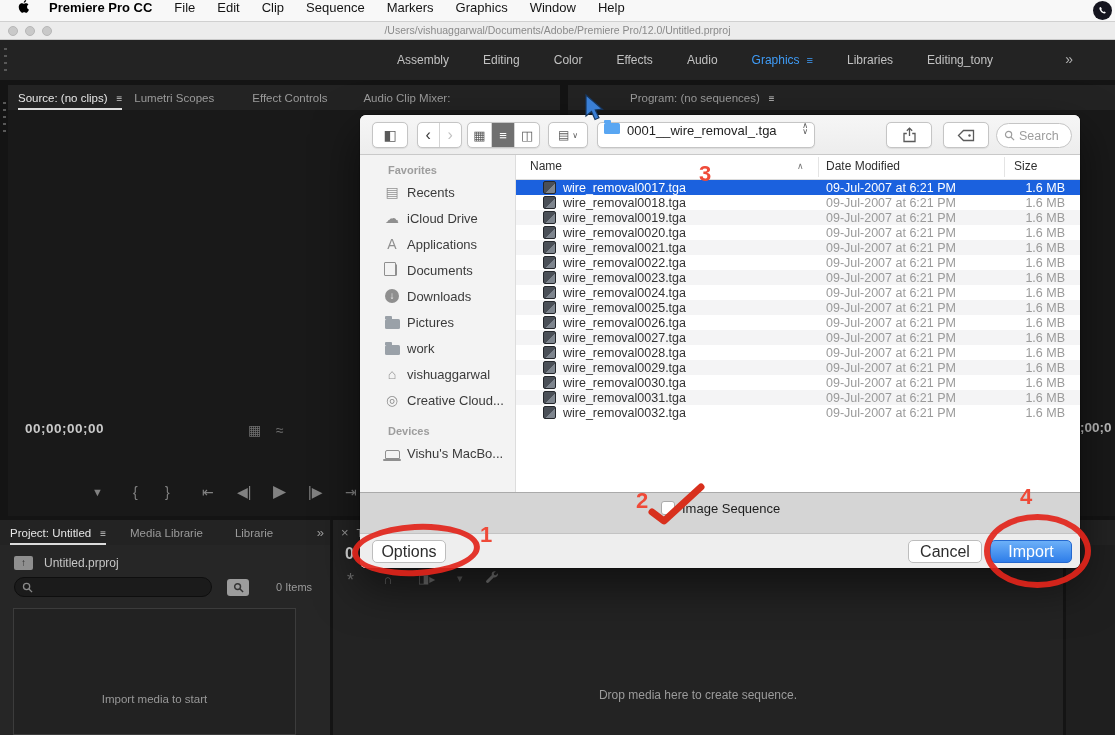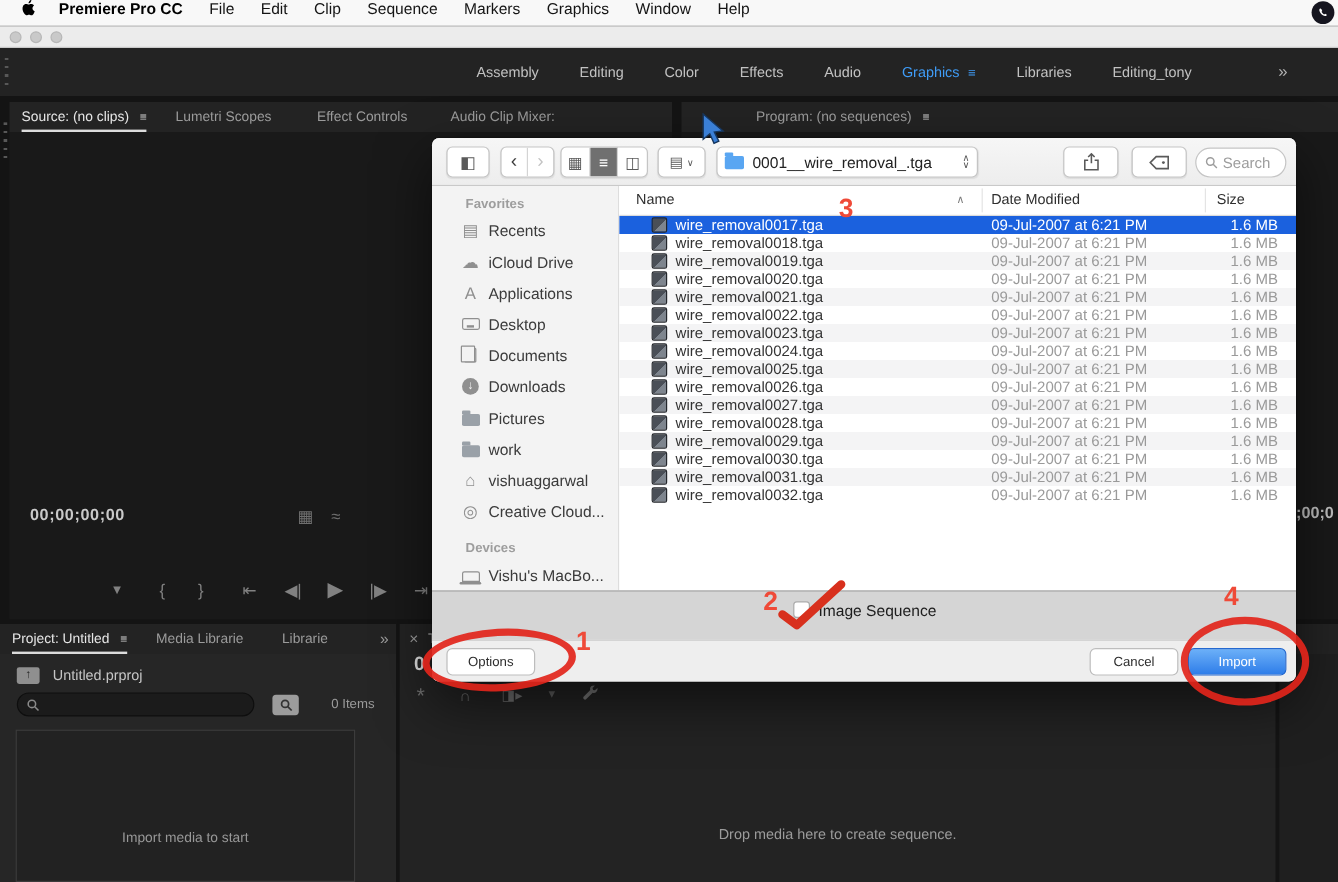--- a/index.html
+++ b/index.html
@@ -49,21 +49,21 @@
 #drop-text{position:absolute;left:333px;top:688px;width:730px;text-align:center;font-size:12px;color:#9b9b9b}
 #audio-body{position:absolute;left:1066px;top:545px;width:49px;height:190px;background:#1f1f1f}
 
 #dialog{position:absolute;left:360px;top:115px;width:720px;height:453px;border-radius:6px;background:#ececec;box-shadow:0 18px 45px rgba(0,0,0,.55),0 0 0 1px rgba(0,0,0,.18);z-index:10}
 #dlg-toolbar{position:absolute;left:0;top:0;width:720px;height:40px;background:linear-gradient(#f6f6f6,#ededed);border-bottom:1px solid #c9c9c9;border-radius:6px 6px 0 0}
 .tb-btn{position:absolute;top:7px;height:26px;background:#fff;border:1px solid #c5c5c5;border-radius:5px;display:flex;align-items:center;justify-content:center;color:#5a5a5a;box-shadow:0 .5px 1px rgba(0,0,0,.08)}
 .seg{position:absolute;top:7px;height:26px;background:#fff;border:1px solid #c5c5c5;border-radius:5px;display:flex;overflow:hidden;box-shadow:0 .5px 1px rgba(0,0,0,.08)}
 .seg .cell{width:24px;display:flex;align-items:center;justify-content:center;color:#5a5a5a;border-right:1px solid #d4d4d4;font-size:13px}
 .seg .cell:last-child{border-right:none}
 .seg .cell.on{background:#707070;color:#fff}
-#dd-folder{position:absolute;left:237px;top:7px;width:218px;height:26px;background:#fff;border:1px solid #c5c5c5;border-radius:5px;display:flex;align-items:center;padding:0 6px;box-shadow:0 .5px 1px rgba(0,0,0,.08)}
+#dd-folder{position:absolute;left:237px;top:7px;width:218px;height:26px;background:#fff;border:1px solid #c5c5c5;border-radius:5px;display:flex;align-items:flex-start;padding:0 6px;box-shadow:0 .5px 1px rgba(0,0,0,.08)}
 #dd-folder .lbl{font-size:13px;color:#222;margin-left:7px;flex:1;white-space:nowrap;overflow:hidden}
 .stepper{display:flex;flex-direction:column;align-items:center;line-height:6px;font-size:8px;color:#555}
 #dlg-search{position:absolute;left:636px;top:8px;width:76px;height:25px;background:#fff;border:1px solid #c5c5c5;border-radius:13px;display:flex;align-items:center;padding-left:7px}
 #dlg-search .ph{font-size:12.5px;color:#9d9d9d;margin-left:4px}
 
 #dlg-sidebar{position:absolute;left:0;top:40px;width:156px;height:337px;background:#f3f3f3;border-right:1px solid #ddd;overflow:hidden}
 .sb-label{font-size:11px;font-weight:bold;color:#9d9d9d;margin:9px 0 3px 28px}
 .sb-item{height:26px;display:flex;align-items:center;padding-left:22px}
 .sb-item .sb-ic{width:20px;display:flex;justify-content:center;color:#8f8f8f;font-size:14px;flex:0 0 20px}
 .sb-item .sb-txt{font-size:13px;color:#3b3b3b;margin-left:5px;white-space:nowrap}
@@ -89,21 +89,21 @@
 .thumb{width:13px;height:13px;margin-left:27px;background:linear-gradient(135deg,#4a4f57 55%,#7e858e 56%);border:1px solid #23262b;border-radius:2px;flex:0 0 13px}
 .fname{margin-left:7px;color:#333}
 .fdate{position:absolute;left:310px;color:#9a9a9a}
 .fsize{position:absolute;right:15px;color:#9a9a9a}
 .frow.sel .fname,.frow.sel .fdate,.frow.sel .fsize{color:#fff}
 
 #dlg-footer{position:absolute;left:0;top:377px;width:720px;height:41px;background:#d5d5d5;border-top:1px solid #aaa}
 #seq-check{position:absolute;left:301px;top:8px;width:14px;height:14px;background:#fff;border:1px solid #ababab;border-radius:3px}
 #seq-label{position:absolute;left:322px;top:8px;font-size:13px;color:#1d1d1d}
 #dlg-buttons{position:absolute;left:0;top:418px;width:720px;height:35px;background:#eee;border-top:1px solid #c3c3c3;border-radius:0 0 6px 6px}
-.dlg-btn{position:absolute;top:6px;height:23px;border-radius:5px;font-size:11px;display:flex;align-items:center;justify-content:center}
+.dlg-btn{position:absolute;top:6px;height:23px;border-radius:5px;font-size:16px;display:flex;align-items:center;justify-content:center}
 #btn-options{left:12px;width:74px;background:#fff;border:1px solid #bdbdbd;color:#2d2d2d}
 #btn-cancel{left:548px;width:74px;background:#fff;border:1px solid #bdbdbd;color:#2d2d2d}
 #btn-import{left:630px;width:82px;background:linear-gradient(#6cb0f8,var(--import));border:1px solid #2468cf;color:#fff}
 
 #cursor{position:absolute;left:584px;top:94px;z-index:20}
 .anno{position:absolute;z-index:30;pointer-events:none}
 .anno-num{font-size:22px;font-weight:bold;color:#ef4a38;font-family:"Liberation Sans",sans-serif}
 .anno-ellipse{border:6px solid var(--red);border-radius:50%;opacity:.92}
 </style>
 </head>
@@ -130,20 +130,21 @@
       <svg width="10" height="10" viewBox="0 0 16 16">
           <path fill="#fff" d="M3 2c-.5.5-1 1.5-.5 3 .7 2.3 2.5 4.5 4.5 5.8 1.6 1 3.2 1.4 4.5.7.8-.4 1-1 .8-1.5l-2.3-1.3-1.2 1c-1.5-.8-2.8-2.2-3.6-3.7l1-1.1L5 2.5C4.6 2 3.7 1.5 3 2z"></path>
         </svg>
     </span>
   </div>
 
   <div id="titlebar">
     <span class="light" style="left:8px"></span>
     <span class="light" style="left:25px"></span>
     <span class="light" style="left:42px"></span>
+    <div id="titlepath">/Users/vishuaggarwal/Documents/Adobe/Premiere Pro/12.0/Untitled.prproj</div>
   </div>
 
   <div id="workspacebar">
     <div class="grip" style="left:4px;top:8px;height:26px"></div>
     <div id="wtabs">
         <span class="wtab">Assembly</span>
         <span class="wtab">Editing</span>
         <span class="wtab">Color</span>
         <span class="wtab">Effects</span>
         <span class="wtab">Audio</span>
@@ -156,21 +157,21 @@
 
   <div class="seam" style="left:0;top:80px;width:8px;height:440px">
     <div class="grip" style="left:3px;top:22px;height:34px"></div>
   </div>
   <div class="seam" style="left:0;top:80px;width:1115px;height:5px"></div>
   <div class="seam" style="left:560px;top:85px;width:8px;height:430px"></div>
   <div class="seam" style="left:0;top:515px;width:1115px;height:5px"></div>
 
   <div class="tabrow" style="left:8px;top:85px;width:552px">
     <span class="ptab active" style="margin-left:10px"><span>Source: (no clips)</span><span class="pmenu">≡</span></span>
-    <span class="ptab" style="margin-left:24px">Lumetri Scopes</span>
+    <span class="ptab" style="margin-left:12px">Lumetri Scopes</span>
     <span class="ptab" style="margin-left:38px">Effect Controls</span>
     <span class="ptab" style="margin-left:36px">Audio Clip Mixer:</span>
   </div>
 
   <div class="tabrow" style="left:568px;top:85px;width:547px">
     <span class="ptab" style="margin-left:62px"><span>Program: (no sequences)</span><span class="pmenu">≡</span></span>
   </div>
 
   <div class="panelbody" style="left:8px;top:110px;width:552px;height:406px">
     <span id="src-timecode" style="left:17px;top:311px;position:absolute">00;00;00;00</span>
@@ -294,26 +295,20 @@
           <div class="sb-item">
             <span class="sb-ic">☁</span>
             <span class="sb-txt">iCloud Drive</span>
           </div>
           <div class="sb-item">
             <span class="sb-ic">A</span>
             <span class="sb-txt">Applications</span>
           </div>
           <div class="sb-item">
             <span class="sb-ic">
-              <span class="ic ic-desktop"></span>
-            </span>
-            <span class="sb-txt">Desktop</span>
-          </div>
-          <div class="sb-item">
-            <span class="sb-ic">
               <span class="ic ic-docs"></span>
             </span>
             <span class="sb-txt">Documents</span>
           </div>
           <div class="sb-item">
             <span class="sb-ic">
               <span class="ic ic-download">↓</span>
             </span>
             <span class="sb-txt">Downloads</span>
           </div>

